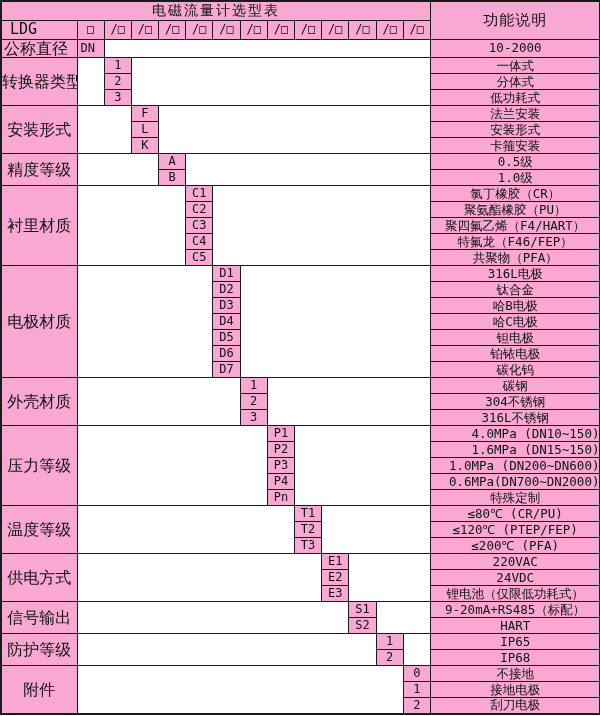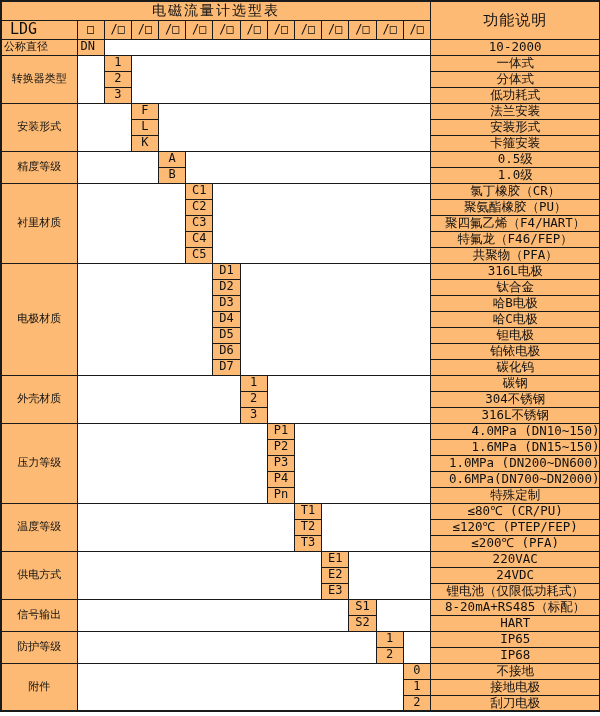--- a/index.html
+++ b/index.html
@@ -5,42 +5,42 @@
   * { box-sizing: border-box; }
   html, body { margin: 0; padding: 0; background: #ffffff; }
   body {
     width: 600px; height: 716px; overflow: hidden;
     font-family: "DejaVu Sans Mono", sans-serif;
   }
   table.sel-table {
     width: 600px; height: 534px;
     border-collapse: collapse; table-layout: fixed;
     border: 2px solid #1a1a1a;
-    background: #fdba74;
+    background: #f9a8d4;
   }
   td {
     border: 1px solid #1a1a1a;
     padding: 0;
     color: #111111;
     font-size: 12.5px;
     line-height: 1.1;
     text-align: center;
     vertical-align: middle;
     white-space: nowrap;
     overflow: hidden;
     font-family: "DejaVu Sans Mono", sans-serif;
   }
   tr.r-title { height: 19px; }
   tr.r-ldg   { height: 19px; }
   tbody tr   { height: 16px; }
   .title-cell { font-size: 14px; letter-spacing: 2px; }
   .func-head  { font-size: 15px; letter-spacing: 1px; }
   .model-cell { text-align: left; padding-left: 8px; font-size: 15px; }
   .slot-cell  { font-size: 12px; letter-spacing: 0; }
-  .label-cell { font-size: 11px; }
+  .label-cell { font-size: 16px; }
   .label-cell.left { text-align: left; padding-left: 2px; }
   .code-cell  { font-size: 12px; margin-top: 12px; }
   .code-cell.left { text-align: left; padding-left: 3px; }
   .desc-cell  { font-size: 12.5px; }
   .desc-cell.left { text-align: right; padding-left: 2px; }
   .empty-cell { background: #ffffff; }
 </style>
 </head>
 <body>
 
@@ -254,21 +254,21 @@
       </tr>
       <tr>
         <td class="code-cell">E3</td>
         <td class="desc-cell">锂电池（仅限低功耗式）</td>
       </tr>
       <tr>
         <td class="label-cell" rowspan="2">信号输出</td>
         <td class="empty-cell" colspan="10" rowspan="2"></td>
         <td class="code-cell">S1</td>
         <td class="empty-cell" colspan="2" rowspan="2"></td>
-        <td class="desc-cell">8-20mA+RS485（标配）</td>
+        <td class="desc-cell">9-20mA+RS485（标配）</td>
       </tr>
       <tr>
         <td class="code-cell">S2</td>
         <td class="desc-cell">HART</td>
       </tr>
       <tr>
         <td class="label-cell" rowspan="2">防护等级</td>
         <td class="empty-cell" colspan="11" rowspan="2"></td>
         <td class="code-cell">1</td>
         <td class="empty-cell" colspan="1" rowspan="2"></td>

